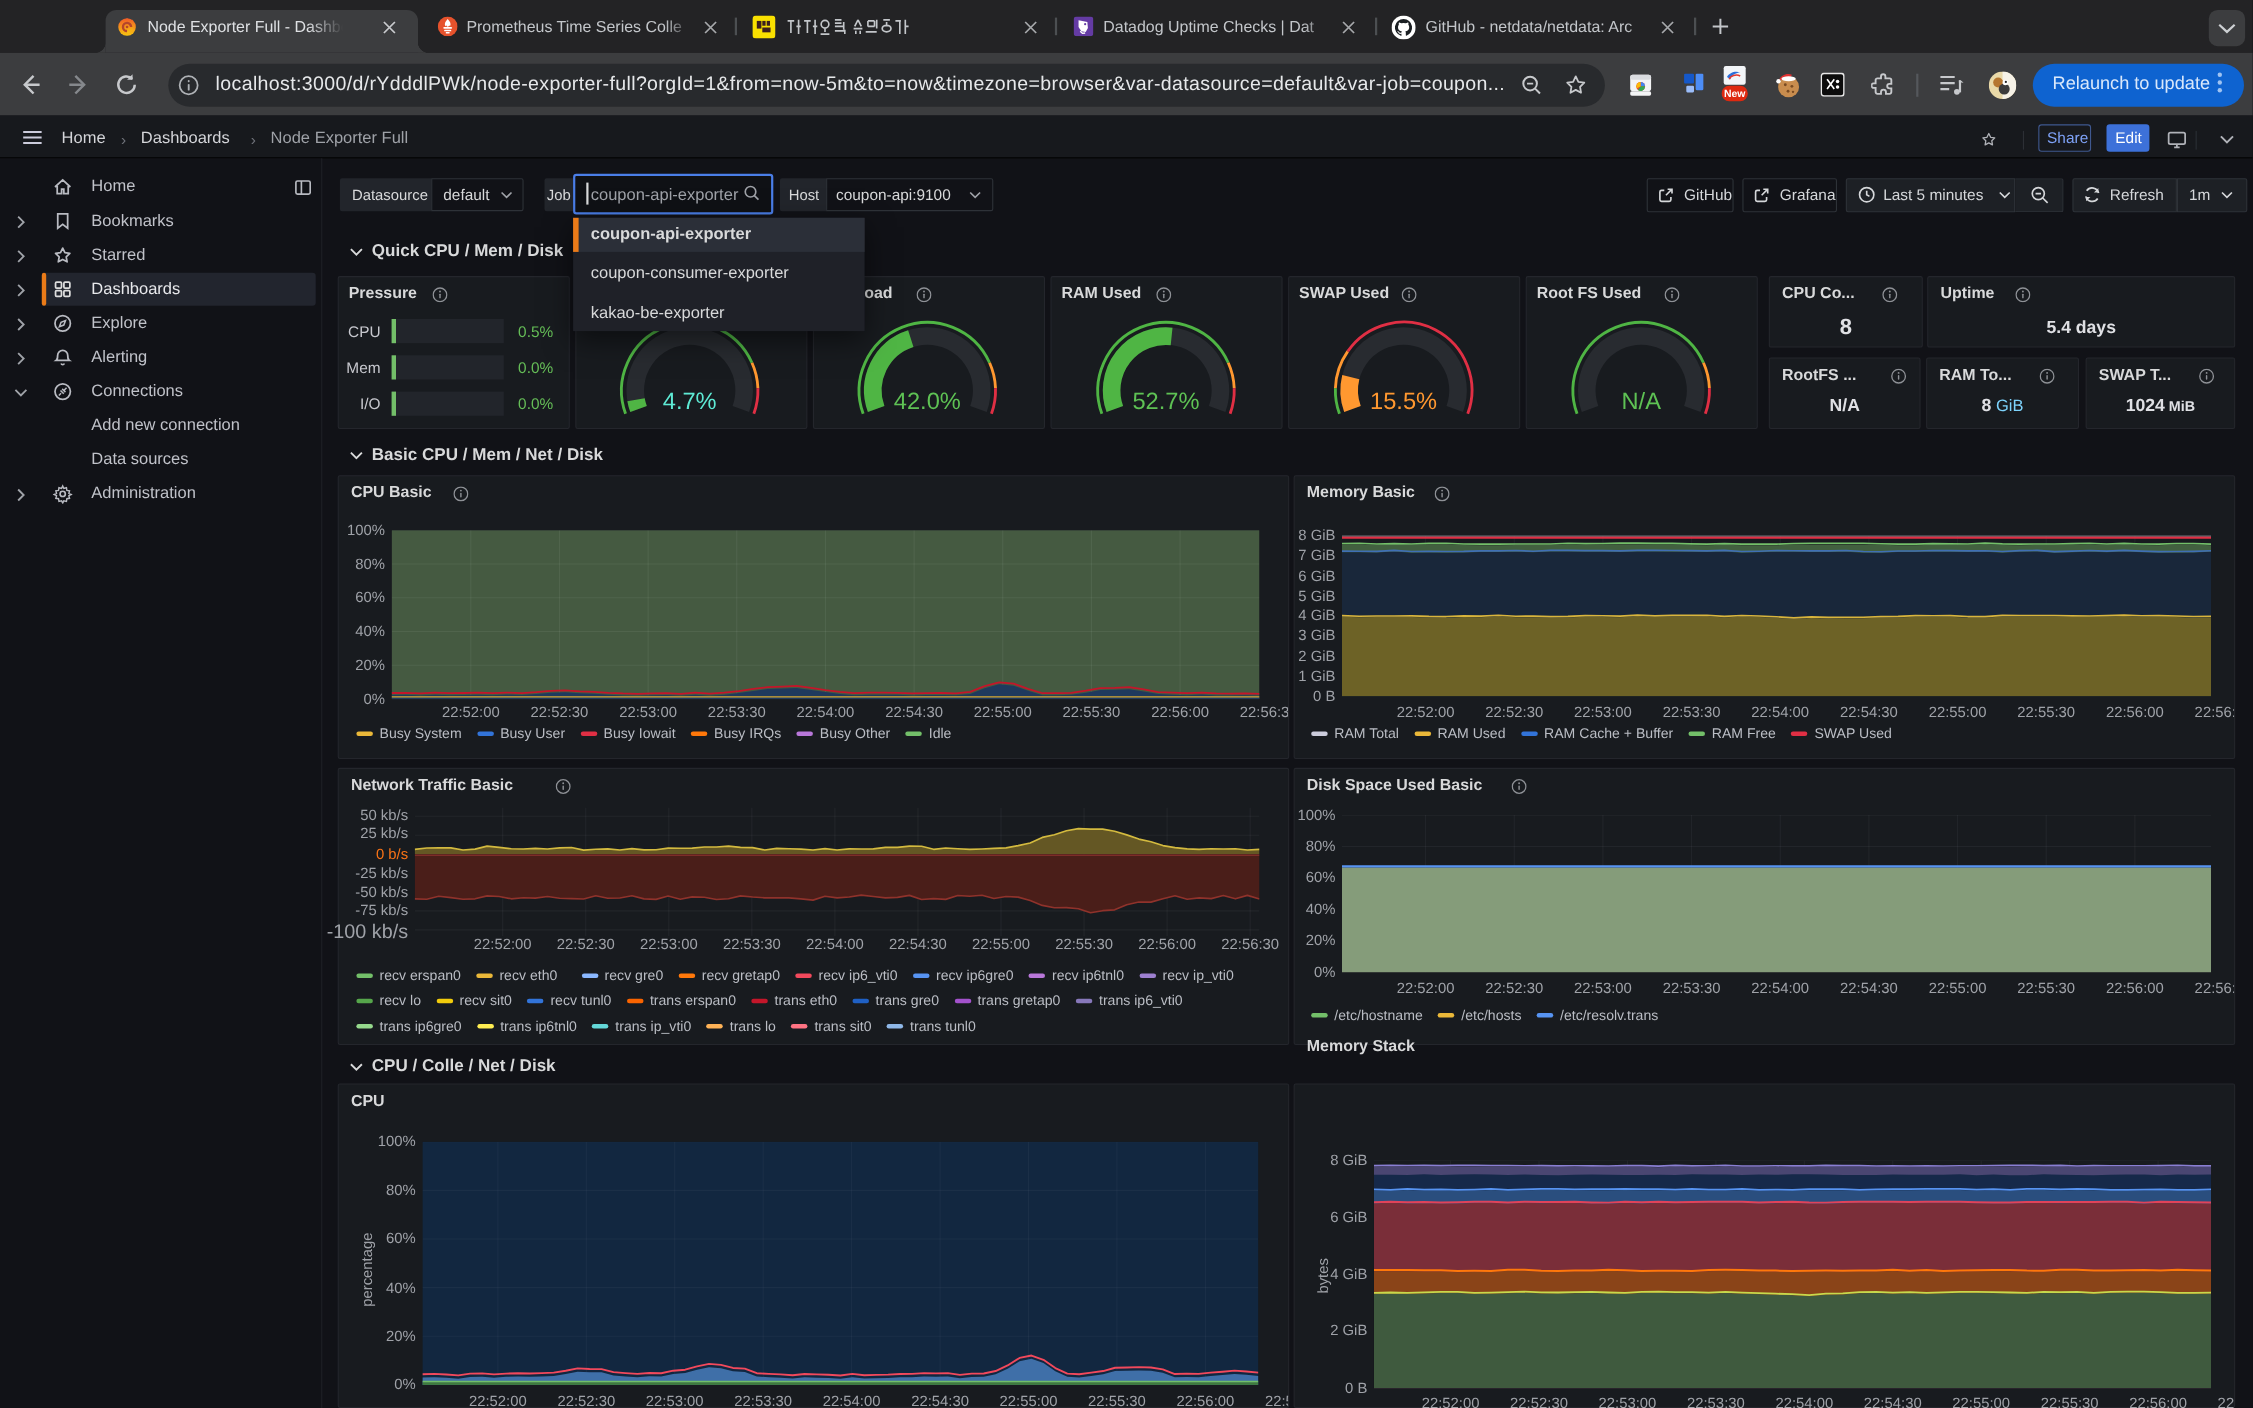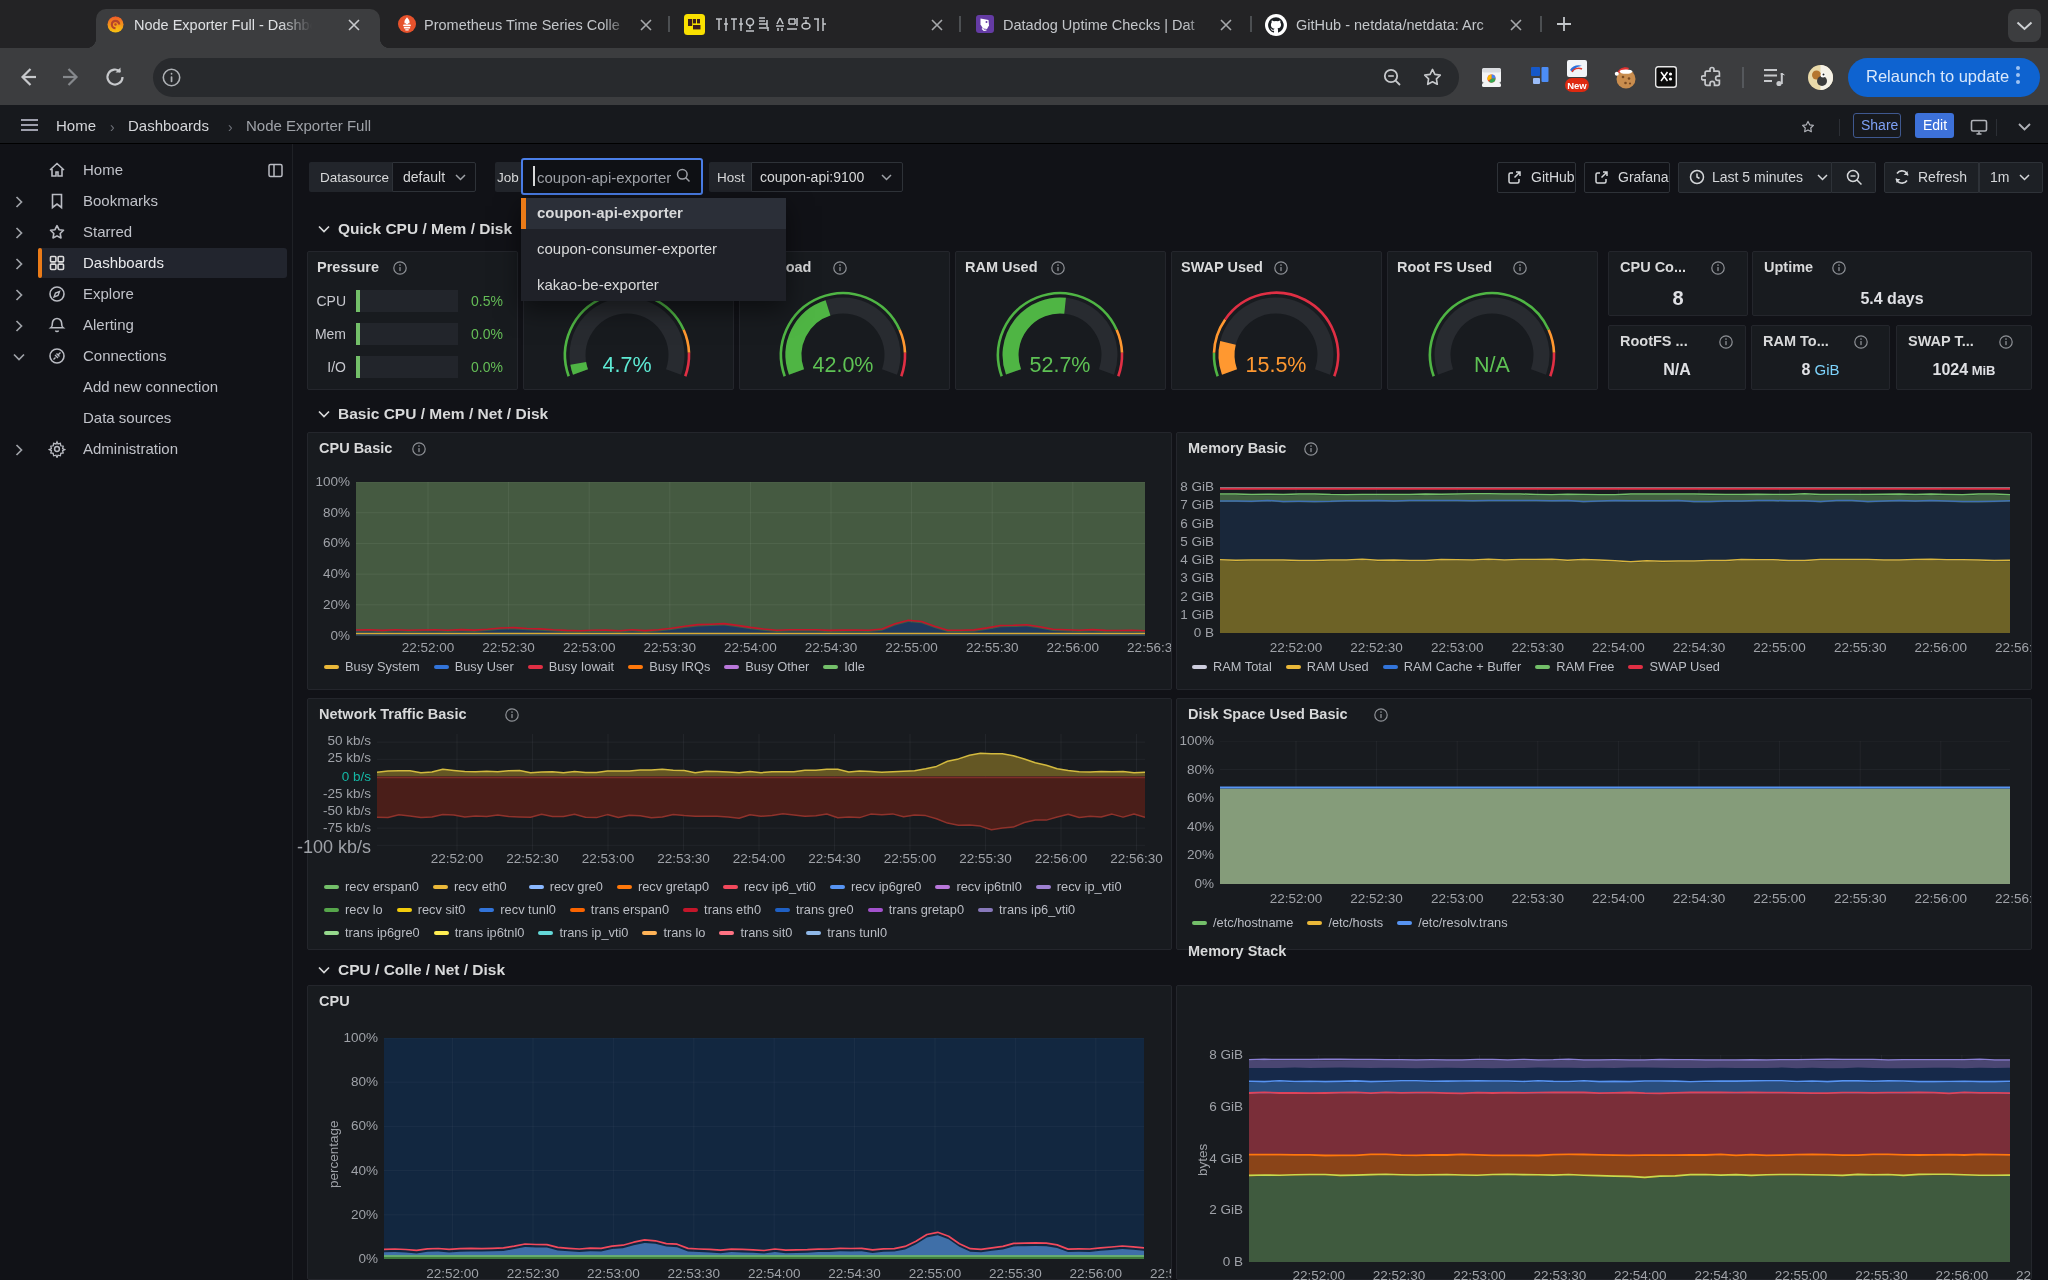--- a/index.html
+++ b/index.html
@@ -108,20 +108,21 @@
     <svg class="abs" style="left:104px;top:66px" width="22" height="22" viewBox="0 0 22 22">
 <path d="M18.5 11a7.5 7.5 0 1 1-2.2-5.3" stroke="#c7c9cc" stroke-width="2.2" fill="none"></path>
 <path d="M16.5 1.5 v5 h-5z" fill="#c7c9cc"></path>
     </svg>
     <div class="abs" style="left:153px;top:58px;width:1306px;height:39px;background:#282a2d;border-radius:19.5px"></div>
     <svg class="abs" style="left:160px;top:66px" width="23" height="23" viewBox="0 0 23 23">
 <circle cx="11.5" cy="11.5" r="8.2" stroke="#aeb1b5" stroke-width="1.6" fill="none"></circle>
 <rect x="10.7" y="10.3" width="1.7" height="6" rx="0.8" fill="#aeb1b5"></rect>
       <rect x="10.7" y="6.8" width="1.7" height="1.9" rx="0.8" fill="#aeb1b5"></rect>
     </svg>
+    <div class="abs" style="left:196px;top:66px;font-size:17.8px;color:#e6e8ea;font-weight:400;white-space:nowrap;letter-spacing:.32px">localhost:3000/d/rYdddlPWk/node-exporter-full?orgId=1&amp;from=now-5m&amp;to=now&amp;timezone=browser&amp;var-datasource=default&amp;var-job=coupon...</div>
     <svg class="abs" style="left:1382px;top:67px" width="21" height="21" viewBox="0 0 21 21">
 <circle cx="9" cy="9" r="6.2" stroke="#c7c9cc" stroke-width="1.8" fill="none"></circle>
       <path d="M13.6 13.6 L18 18" stroke="#c7c9cc" stroke-width="1.8"></path>
       <path d="M6.2 9 h5.6" stroke="#c7c9cc" stroke-width="1.6"></path>
     </svg>
     <svg class="abs" style="left:1421px;top:66px" width="23" height="23" viewBox="0 0 24 24">
 <path d="M12 3.6l2.5 5.1 5.6.8-4 4 .9 5.6-5-2.7-5 2.7.9-5.6-4-4 5.6-.8z" stroke="#c7c9cc" stroke-width="1.7" fill="none" stroke-linejoin="round"></path>
     </svg>
     <svg class="abs" style="left:1481px;top:67px" width="21" height="21" viewBox="0 0 21 21">
 <rect x="1" y="1" width="19" height="15" rx="2.5" fill="#f3f4f5"></rect>
@@ -644,21 +645,21 @@
       <line x1="0" y1="111.3" x2="768" y2="111.3" stroke="rgba(204,204,220,0.06)" stroke-width="1"></line>
       <path d="M0.0 38.2 L11.0 36.9 L21.9 36.8 L32.9 36.8 L43.9 38.7 L54.9 37.9 L65.8 35.2 L76.8 36.4 L87.8 37.6 L98.7 37.8 L109.7 37.3 L120.7 37.8 L131.7 36.8 L142.6 36.5 L153.6 38.8 L164.6 38.0 L175.5 37.7 L186.5 38.7 L197.5 37.5 L208.5 38.6 L219.4 38.5 L230.4 37.0 L241.4 37.1 L252.3 37.0 L263.3 36.0 L274.3 36.0 L285.3 35.2 L296.2 36.3 L307.2 36.6 L318.2 38.7 L329.1 37.3 L340.1 37.6 L351.1 37.9 L362.1 38.7 L373.0 37.5 L384.0 38.7 L395.0 37.7 L405.9 37.8 L416.9 37.7 L427.9 36.3 L438.9 36.3 L449.8 35.2 L460.8 35.3 L471.8 38.1 L482.7 36.9 L493.7 37.6 L504.7 38.2 L515.7 37.8 L526.6 37.3 L537.6 36.8 L548.6 34.8 L559.5 32.4 L570.5 27.3 L581.5 24.9 L592.5 21.2 L603.4 19.3 L614.4 19.8 L625.4 19.7 L636.3 21.7 L647.3 25.0 L658.3 28.8 L669.3 31.2 L680.2 34.7 L691.2 36.6 L702.2 37.7 L713.1 38.1 L724.1 37.6 L735.1 37.8 L746.1 37.6 L757.0 38.7 L768.0 38.2 L768.0 42.5 L0.0 42.5 Z" fill="#645724"></path>
       <path d="M0.0 38.2 L11.0 36.9 L21.9 36.8 L32.9 36.8 L43.9 38.7 L54.9 37.9 L65.8 35.2 L76.8 36.4 L87.8 37.6 L98.7 37.8 L109.7 37.3 L120.7 37.8 L131.7 36.8 L142.6 36.5 L153.6 38.8 L164.6 38.0 L175.5 37.7 L186.5 38.7 L197.5 37.5 L208.5 38.6 L219.4 38.5 L230.4 37.0 L241.4 37.1 L252.3 37.0 L263.3 36.0 L274.3 36.0 L285.3 35.2 L296.2 36.3 L307.2 36.6 L318.2 38.7 L329.1 37.3 L340.1 37.6 L351.1 37.9 L362.1 38.7 L373.0 37.5 L384.0 38.7 L395.0 37.7 L405.9 37.8 L416.9 37.7 L427.9 36.3 L438.9 36.3 L449.8 35.2 L460.8 35.3 L471.8 38.1 L482.7 36.9 L493.7 37.6 L504.7 38.2 L515.7 37.8 L526.6 37.3 L537.6 36.8 L548.6 34.8 L559.5 32.4 L570.5 27.3 L581.5 24.9 L592.5 21.2 L603.4 19.3 L614.4 19.8 L625.4 19.7 L636.3 21.7 L647.3 25.0 L658.3 28.8 L669.3 31.2 L680.2 34.7 L691.2 36.6 L702.2 37.7 L713.1 38.1 L724.1 37.6 L735.1 37.8 L746.1 37.6 L757.0 38.7 L768.0 38.2" fill="none" stroke="#d3ba3f" stroke-width="1.5" stroke-linejoin="round"></path>
       <rect x="0" y="42.5" width="768" height="0" fill="none"></rect>
       <path d="M0.0 83.2 L11.0 83.5 L21.9 80.8 L32.9 82.0 L43.9 83.5 L54.9 83.1 L65.8 80.4 L76.8 81.0 L87.8 83.1 L98.7 82.1 L109.7 82.5 L120.7 81.0 L131.7 82.6 L142.6 82.9 L153.6 83.3 L164.6 80.3 L175.5 82.6 L186.5 82.4 L197.5 80.3 L208.5 83.2 L219.4 83.6 L230.4 80.6 L241.4 83.5 L252.3 81.3 L263.3 81.7 L274.3 83.7 L285.3 83.0 L296.2 80.4 L307.2 81.5 L318.2 82.2 L329.1 82.2 L340.1 82.3 L351.1 83.1 L362.1 84.3 L373.0 80.8 L384.0 82.2 L395.0 81.5 L405.9 79.8 L416.9 81.0 L427.9 82.2 L438.9 81.8 L449.8 80.0 L460.8 83.7 L471.8 82.9 L482.7 83.6 L493.7 80.1 L504.7 80.8 L515.7 79.9 L526.6 82.8 L537.6 81.0 L548.6 81.6 L559.5 84.7 L570.5 89.1 L581.5 91.2 L592.5 91.1 L603.4 92.1 L614.4 95.8 L625.4 93.9 L636.3 93.1 L647.3 88.5 L658.3 86.0 L669.3 86.1 L680.2 83.0 L691.2 80.3 L702.2 83.5 L713.1 82.3 L724.1 82.9 L735.1 80.1 L746.1 83.1 L757.0 80.0 L768.0 83.2 L768.0 42.5 L0.0 42.5 Z" fill="#4a1e19"></path>
       <path d="M0.0 83.2 L11.0 83.5 L21.9 80.8 L32.9 82.0 L43.9 83.5 L54.9 83.1 L65.8 80.4 L76.8 81.0 L87.8 83.1 L98.7 82.1 L109.7 82.5 L120.7 81.0 L131.7 82.6 L142.6 82.9 L153.6 83.3 L164.6 80.3 L175.5 82.6 L186.5 82.4 L197.5 80.3 L208.5 83.2 L219.4 83.6 L230.4 80.6 L241.4 83.5 L252.3 81.3 L263.3 81.7 L274.3 83.7 L285.3 83.0 L296.2 80.4 L307.2 81.5 L318.2 82.2 L329.1 82.2 L340.1 82.3 L351.1 83.1 L362.1 84.3 L373.0 80.8 L384.0 82.2 L395.0 81.5 L405.9 79.8 L416.9 81.0 L427.9 82.2 L438.9 81.8 L449.8 80.0 L460.8 83.7 L471.8 82.9 L482.7 83.6 L493.7 80.1 L504.7 80.8 L515.7 79.9 L526.6 82.8 L537.6 81.0 L548.6 81.6 L559.5 84.7 L570.5 89.1 L581.5 91.2 L592.5 91.1 L603.4 92.1 L614.4 95.8 L625.4 93.9 L636.3 93.1 L647.3 88.5 L658.3 86.0 L669.3 86.1 L680.2 83.0 L691.2 80.3 L702.2 83.5 L713.1 82.3 L724.1 82.9 L735.1 80.1 L746.1 83.1 L757.0 80.0 L768.0 83.2" fill="none" stroke="#8f322b" stroke-width="1.5" stroke-linejoin="round"></path>
       <line x1="0" y1="43.5" x2="768" y2="43.5" stroke="#7e2d28" stroke-width="1.5"></line>
     </svg>
     <div class="abs" style="right:1677px;top:733px;font-size:13.5px;color:#9fa2a8;font-weight:400;white-space:nowrap;">50 kb/s</div>
     <div class="abs" style="right:1677px;top:750px;font-size:13.5px;color:#9fa2a8;font-weight:400;white-space:nowrap;">25 kb/s</div>
-    <div class="abs" style="right:1677px;top:768.5px;font-size:13.5px;color:#14b8a6;font-weight:400;white-space:nowrap;">0 b/s</div>
+    <div class="abs" style="right:1677px;top:768.5px;font-size:13.5px;color:#f97316;font-weight:400;white-space:nowrap;">0 b/s</div>
     <div class="abs" style="right:1677px;top:785.5px;font-size:13.5px;color:#9fa2a8;font-weight:400;white-space:nowrap;">-25 kb/s</div>
     <div class="abs" style="right:1677px;top:802.5px;font-size:13.5px;color:#9fa2a8;font-weight:400;white-space:nowrap;">-50 kb/s</div>
     <div class="abs" style="right:1677px;top:819.5px;font-size:13.5px;color:#9fa2a8;font-weight:400;white-space:nowrap;">-75 kb/s</div>
     <div class="abs" style="right:1677px;top:837px;font-size:18px;color:#9fa2a8;font-weight:400;white-space:nowrap;">-100 kb/s</div>
     <div class="abs" style="left:308px;top:851px;width:863px;height:18px;overflow:hidden">
       <div class="abs" style="left:149px;transform:translateX(-50%);top:0px;font-size:13.5px;color:#9fa2a8;font-weight:400;white-space:nowrap;">22:52:00</div>
       <div class="abs" style="left:224.5px;transform:translateX(-50%);top:0px;font-size:13.5px;color:#9fa2a8;font-weight:400;white-space:nowrap;">22:52:30</div>
       <div class="abs" style="left:300px;transform:translateX(-50%);top:0px;font-size:13.5px;color:#9fa2a8;font-weight:400;white-space:nowrap;">22:53:00</div>
       <div class="abs" style="left:375.5px;transform:translateX(-50%);top:0px;font-size:13.5px;color:#9fa2a8;font-weight:400;white-space:nowrap;">22:53:30</div>
       <div class="abs" style="left:451px;transform:translateX(-50%);top:0px;font-size:13.5px;color:#9fa2a8;font-weight:400;white-space:nowrap;">22:54:00</div>

